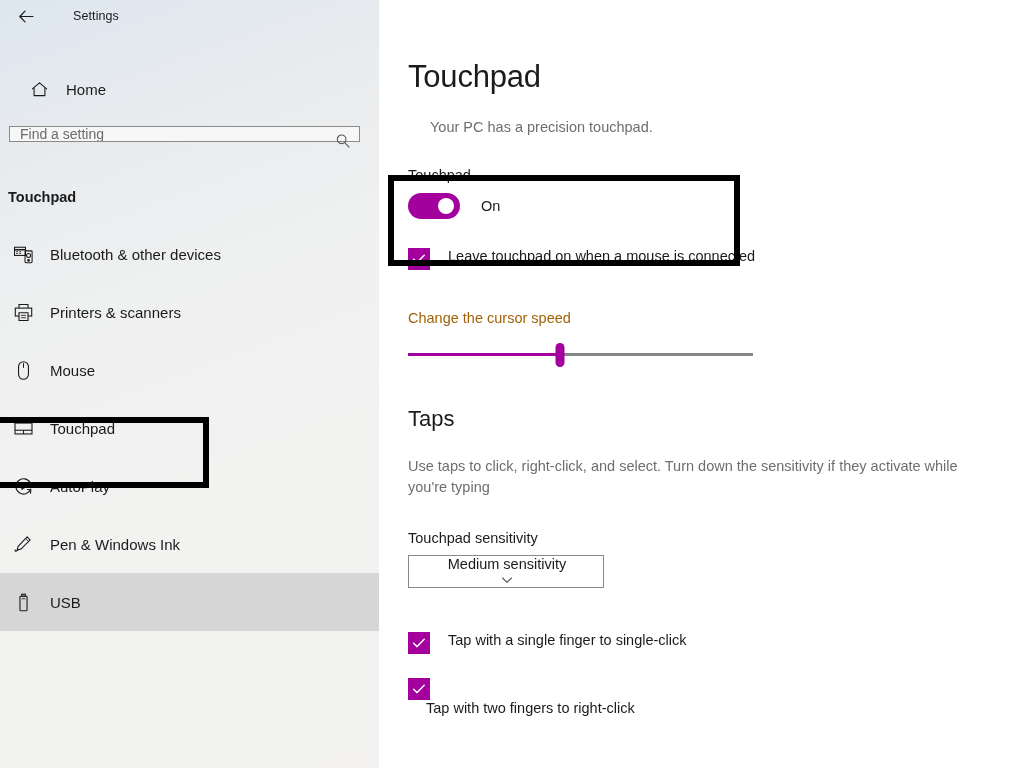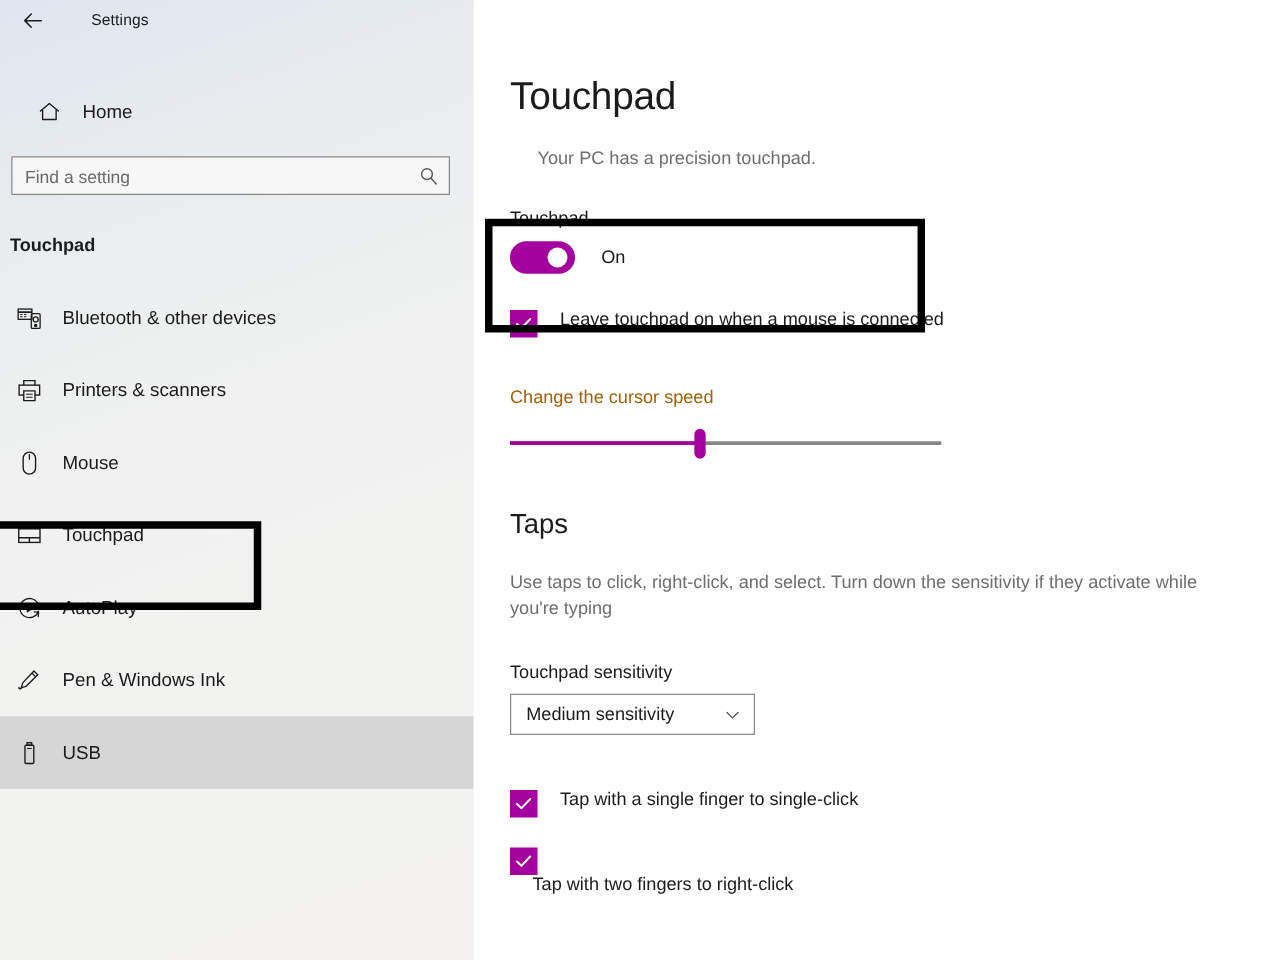--- a/index.html
+++ b/index.html
@@ -77,21 +77,21 @@
     margin-left: 12px;
   }
 
   .search-wrap {
     margin: 19px 19px 0 9px;
     height: 31px;
     position: relative;
   }
   .search-box {
     width: 100%;
-    height: 31px;
+    height: 16px;
     border: 1px solid #8a8a8a;
     background: #f7f7f7;
     font-family: "Liberation Sans", sans-serif;
     font-size: 14px;
     color: #be185d;
     padding: 0 32px 0 10px;
     outline: none;
   }
   .search-box::placeholder { color: #6b6b6b; opacity: 1; }
   .search-icon {
@@ -284,20 +284,21 @@
   .dropdown {
     width: 196px;
     height: 33px;
     border: 1px solid #8a8a8a;
     background: #ffffff;
     display: flex;
     align-items: center;
     padding: 0 10px 0 12px;
     cursor: pointer;
     margin-top: 9px;
+    flex-direction: column;
   }
   .dropdown .dd-value {
     font-size: 14.5px;
     color: #1b1b1b;
     flex: 1 1 auto;
   }
   .dropdown .dd-chevron {
     color: #555;
     display: flex;
     align-items: center;

